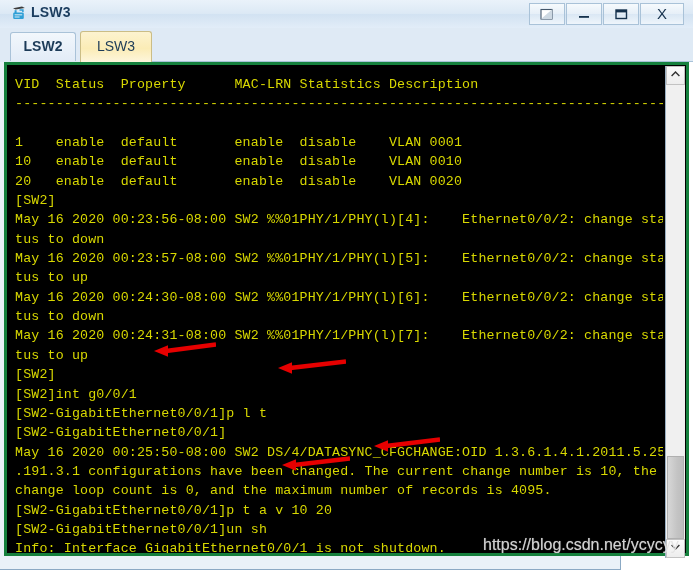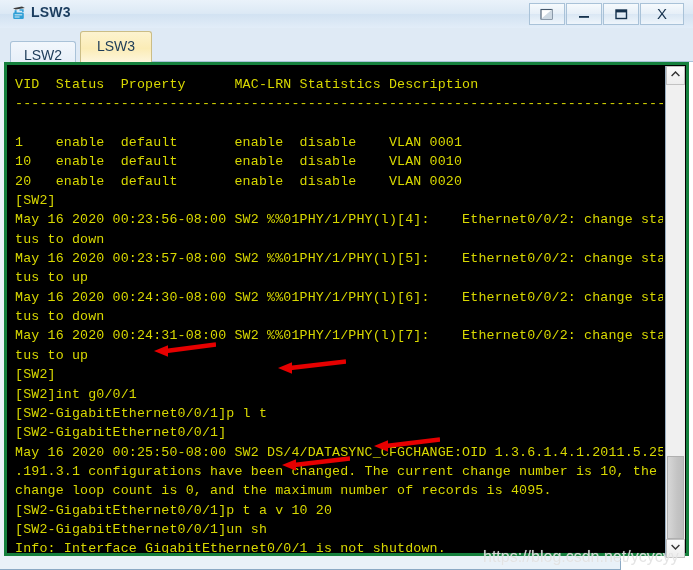--- a/index.html
+++ b/index.html
@@ -77,32 +77,33 @@
   
   #tabstrip {
     position: absolute;
     left: 0; top: 28px;
     width: 693px;
     height: 34px;
     background: #dfeaf5;
   }
   .tab {
     position: absolute;
-    top: 13px;
+    top: 4px;
     height: 29px;
     box-sizing: border-box;
     border: 1px solid #a9c2d8;
     border-bottom: none;
     border-radius: 3px 3px 0 0;
     font-size: 14px;
     color: #1c3b58;
     line-height: 27px;
     text-align: center;
     cursor: pointer;
     white-space: nowrap;
+    font-weight: bold;
   }
   .tab.inactive {
     background: linear-gradient(to bottom, #f2f7fc 0%, #e2ecf7 100%);
   }
   .tab.active {
     background: linear-gradient(to bottom, #fdf3cf 0%, #fbecb6 55%, #fdf6dc 100%);
     border-color: #cbbd86;
     font-weight: normal;
     top: 3px;
     height: 31px;
@@ -189,21 +190,20 @@
   #watermark {
     position: absolute;
     left: 483px;
     top: 536px;
     font-family: "Liberation Sans", sans-serif;
     font-size: 16px;
     color: #e2e2e2;
     opacity: 0.92;
     white-space: nowrap;
     text-shadow: 0 0 1px rgba(255,255,255,.5);
-    margin-top: 12px;
   }
 </style>
 </head>
 <body>
 
 <div id="window">
 
   <div id="titlebar">
 
     <span id="app-icon">

